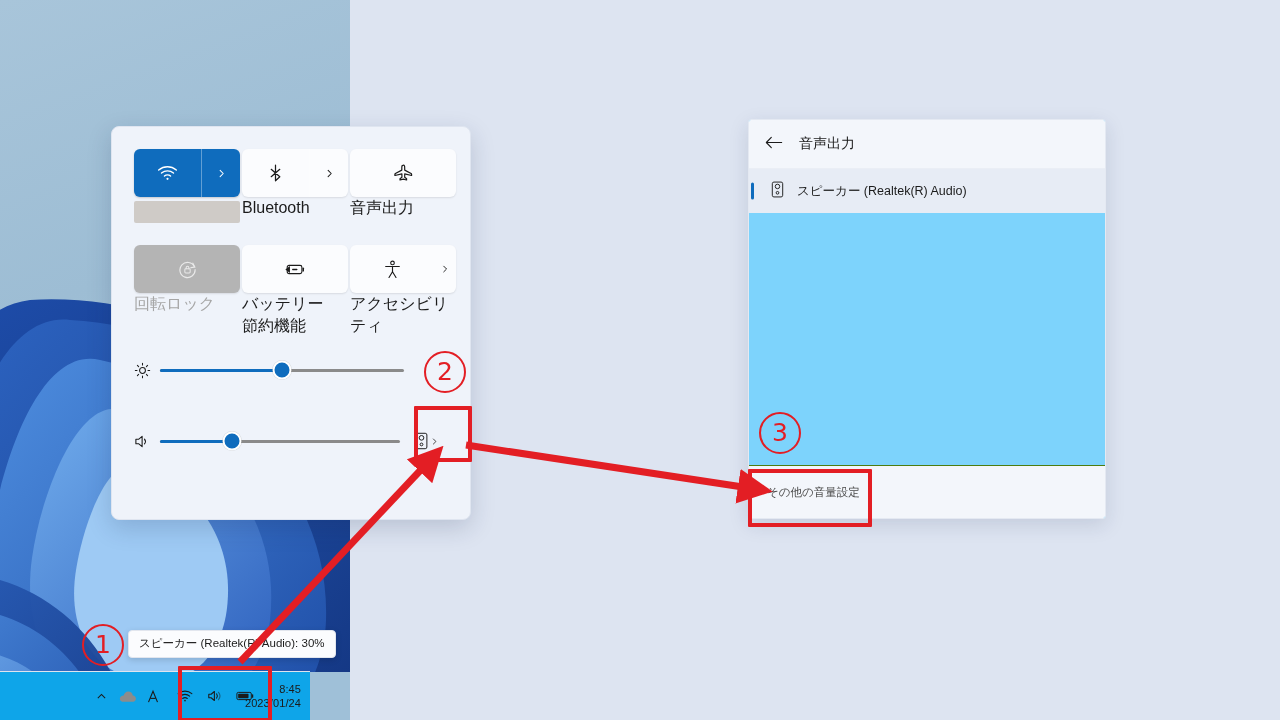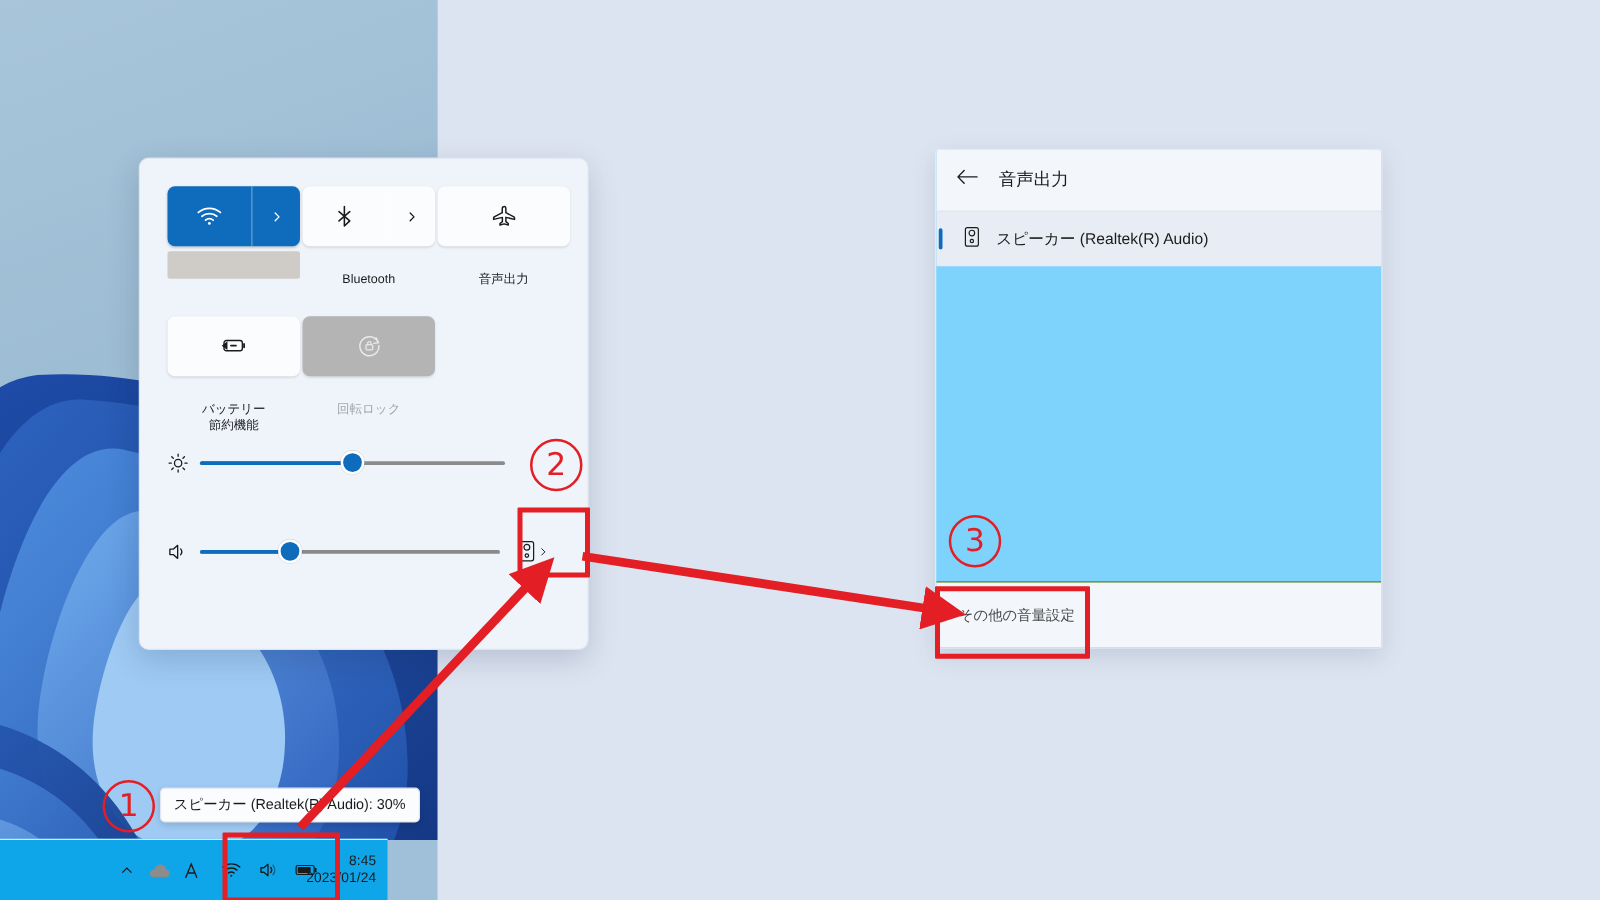--- a/index.html
+++ b/index.html
@@ -71,21 +71,21 @@
   .tile .main{flex:1;display:flex;align-items:center;justify-content:center;color:#1b1b1b;}
   .tile.on .main,.tile.on .chev{color:#fff;}
   .tile.dim .main{color:#e9e9e9;}
   .tile .chev{
     width:38px;display:flex;align-items:center;justify-content:center;
     color:#1b1b1b;border-left:1px solid rgba(255,255,255,.35);
   }
   .tile.on .chev{border-left:1px solid rgba(255,255,255,.35);}
   .tile .chev.plain{border-left:none;width:22px;}
   .tile-label{
-    text-align:center;font-size:10px;color:#1b1b1b;margin-top:20px;
+    font-size:16px;color:#1b1b1b;margin-top:0;
     line-height:1.35;white-space:pre-line;
   }
   .tile-label.muted{color:#a6a6a6;}
   .ssid-bar{
     width:106px;height:22px;background:#cfcbc7;border-radius:2px;margin-top:4px;
   }
 
   .slider-row{
     position:absolute;left:22px;width:314px;height:22px;
     display:flex;align-items:center;
@@ -285,48 +285,66 @@
           <div class="main">
             <svg width="20" height="18" viewBox="0 0 20 18" fill="none" stroke="currentColor" stroke-width="1.2" stroke-linejoin="round">
               <path d="M9.6 1.6c.5-.6 1.4-.6 1.8 0 .3.4.3 1.3.3 2.4v2.1l6.4 3.4c.3.2.5.5.5.9v1.1l-6.9-1.6v3.4l1.9 1.5v1.2l-3.3-.9-3.3.9v-1.2l1.9-1.5v-3.4L1.9 11.5v-1.1c0-.4.2-.7.5-.9l6.4-3.4V4c0-1.1 0-2 .3-2.4z"></path>
             </svg>
           </div>
         </div>
         <div class="tile-label">音声出力</div>
       </div>
 
       <div class="tile-wrap" style="margin-top:22px;">
+        <div class="tile dim">
+          <div class="main">
+            <svg width="21" height="19" viewBox="0 0 22 20" fill="none" stroke="currentColor" stroke-width="1.25" stroke-linecap="round">
+              <path d="M18.3 7.2A8 8 0 1 0 19 10"></path>
+              <path d="M16.6 3.4 18.7 7.5 14.6 8.1"></path>
+              <rect x="8.2" y="9.2" width="5.6" height="4.4" rx=".9" stroke-width="1.1"></rect>
+              <path d="M9.6 9.2V8a1.4 1.4 0 0 1 2.8 0v1.2" stroke-width="1.1"></path>
+            </svg>
+          </div>
+        </div>
+        <div class="tile-label muted">回転ロック</div>
+      </div>
+
+      <div class="tile-wrap" style="margin-top:22px;">
         <div class="tile">
           <div class="main">
             <svg width="22" height="15" viewBox="0 0 24 15" fill="none" stroke="currentColor" stroke-width="1.2">
               <rect x="3.5" y="3" width="16" height="9" rx="2"></rect>
               <path d="M21 6v3" stroke-linecap="round" stroke-width="1.6"></path>
               <path d="M9.5 7.5H14" stroke-linecap="round" stroke-width="1.4"></path>
               <path d="M1.5 7.5 6.5 3.6v7.8z" fill="currentColor" stroke="none"></path>
             </svg>
           </div>
         </div>
         <div class="tile-label">バッテリー
 節約機能</div>
       </div>
 
       <div class="tile-wrap" style="margin-top:22px;">
-        <div class="tile dim">
-          <div class="main">
-            <svg width="21" height="19" viewBox="0 0 22 20" fill="none" stroke="currentColor" stroke-width="1.25" stroke-linecap="round">
-              <path d="M18.3 7.2A8 8 0 1 0 19 10"></path>
-              <path d="M16.6 3.4 18.7 7.5 14.6 8.1"></path>
-              <rect x="8.2" y="9.2" width="5.6" height="4.4" rx=".9" stroke-width="1.1"></rect>
-              <path d="M9.6 9.2V8a1.4 1.4 0 0 1 2.8 0v1.2" stroke-width="1.1"></path>
-            </svg>
-          </div>
-        </div>
-        <div class="tile-label muted">回転ロック</div>
-      </div>
-
+        <div class="tile">
+          <div class="main">
+            <svg width="17" height="19" viewBox="0 0 18 20" fill="none" stroke="currentColor" stroke-width="1.2" stroke-linecap="round">
+              <circle cx="9" cy="3.1" r="1.9"></circle>
+              <path d="M1.8 6.8h14.4"></path>
+              <path d="M9 6.8v5.6"></path>
+              <path d="M9 12.4 5.3 18.4M9 12.4l3.7 6"></path>
+            </svg>
+          </div>
+          <div class="chev plain">
+            <svg width="10" height="10" viewBox="0 0 16 16" fill="none" stroke="currentColor" stroke-width="1.5" stroke-linecap="round" stroke-linejoin="round">
+                <path d="M6 3.5 10.5 8 6 12.5"></path>
+              </svg>
+          </div>
+        </div>
+        <div class="tile-label">アクセシビリティ</div>
+      </div>
     </div>
 
     <div class="slider-row" style="top:232px;">
       <div class="ic">
         <svg width="17" height="17" viewBox="0 0 18 18" fill="none" stroke="#1b1b1b" stroke-width="1.1" stroke-linecap="round">
           <circle cx="9" cy="9" r="3.1"></circle>
           <path d="M9 1.4v1.8M9 14.8v1.8M1.4 9h1.8M14.8 9h1.8M3.6 3.6l1.3 1.3M13.1 13.1l1.3 1.3M14.4 3.6l-1.3 1.3M4.9 13.1l-1.3 1.3"></path>
         </svg>
       </div>
       <div class="track">

